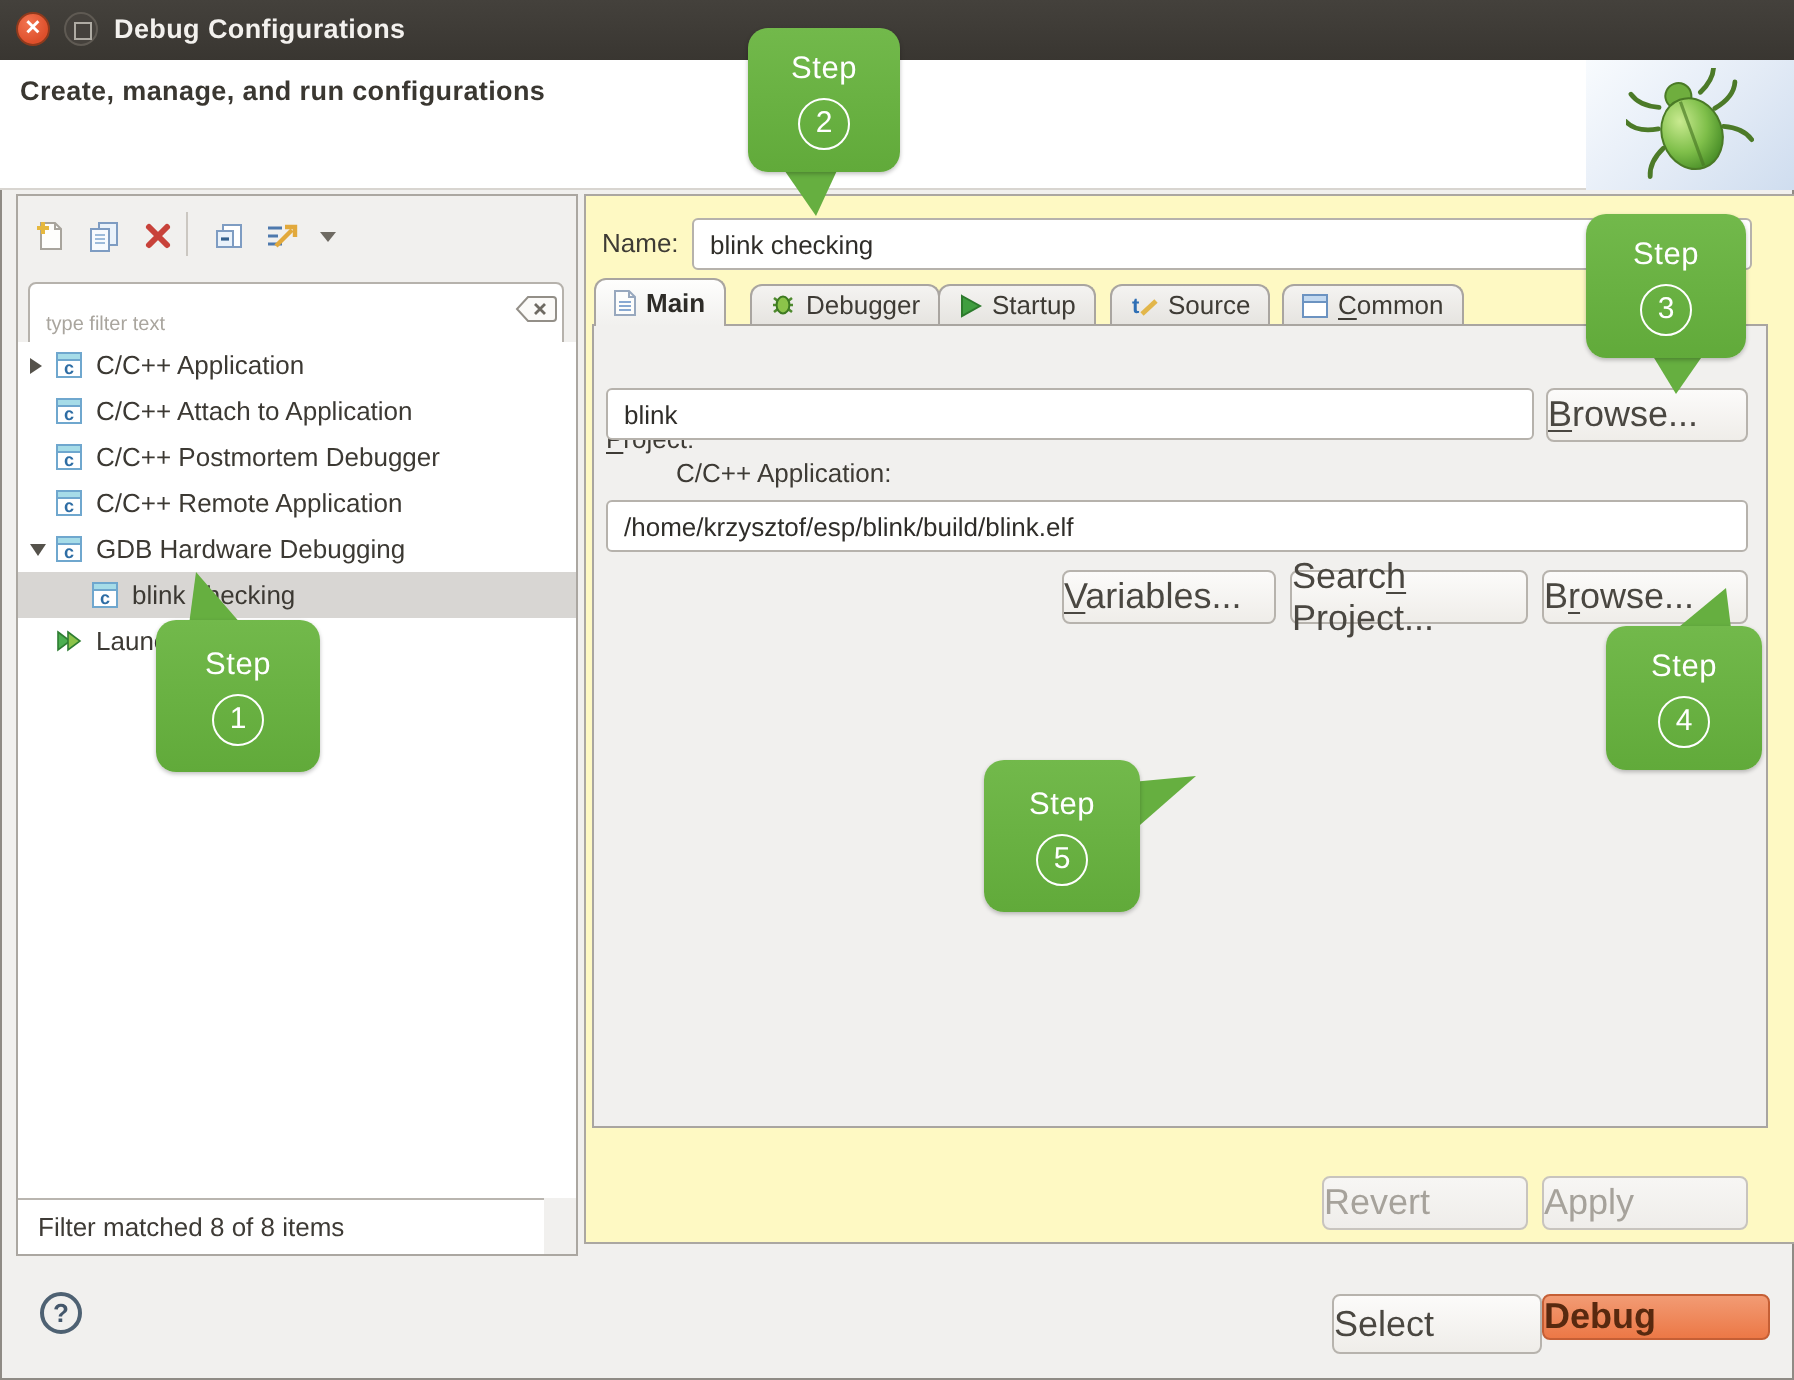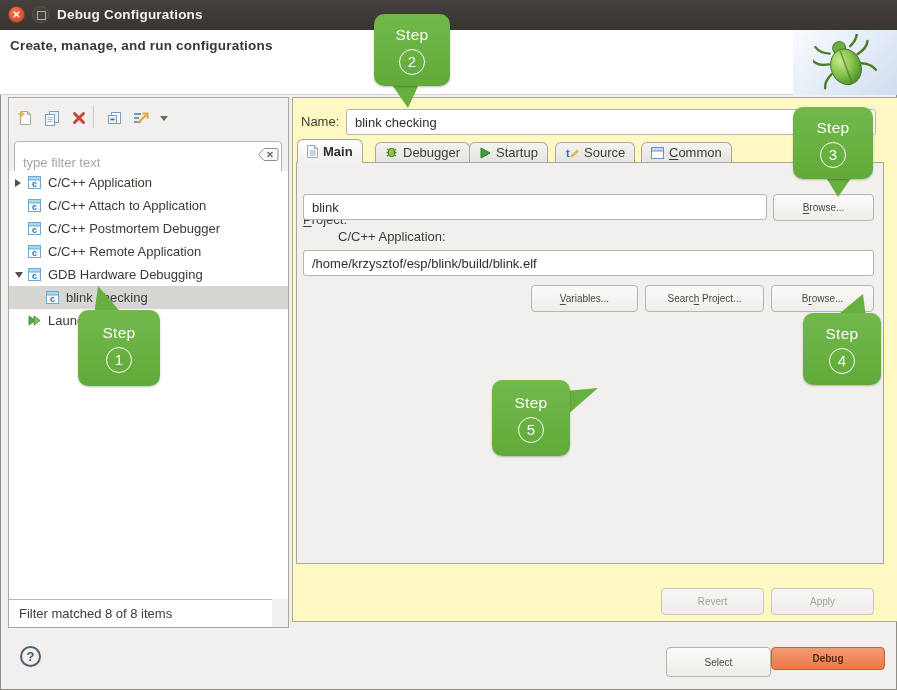--- a/index.html
+++ b/index.html
@@ -26,44 +26,44 @@
   
   .left-panel { position:absolute; left:8px; top:97px; width:281px; height:531px; border:1px solid #ABA7A1; background:#F1F0EE; }
   .right-panel { position:absolute; left:292px; top:97px; width:636px; height:525px; border:1px solid #ABA7A1; background:#fef9c3; }
 
   
   .tool { position:absolute; top:10px; width:20px; height:20px; display:flex; align-items:center; justify-content:center; }
   .tool-sep { position:absolute; top:8px; left:84px; width:1px; height:22px; background:#CBC7C1; }
 
   
   .filter-input { position:absolute; left:5px; top:43px; width:268px; height:42px; background:#fff;
-    border:1px solid #B6B2AC; border-radius:4px; padding:0 26px 0 8px; font-size:13px; color:#2F2D29;
+    border:1px solid #B6B2AC; border-radius:4px; padding:0 26px 0 8px; font-size:10px; color:#2F2D29;
     font-family:"Liberation Sans",sans-serif; outline:none; }
   .filter-input::placeholder { color:#A9A59E; }
   .filter-clear { position:absolute; left:248px; top:49px; width:22px; height:15px; }
 
   
   .tree { position:absolute; left:0; right:0; top:73px; height:428px; background:#FFFFFF; overflow:hidden; }
   .trow { height:23px; display:flex; align-items:center; font-size:13px; color:#3C3933; white-space:nowrap; }
   .trow.selected { background:#D8D6D3; }
   .exp { width:12px; margin-left:6px; display:inline-flex; }
   .exp-c { width:0; height:0; border-top:4px solid transparent; border-bottom:4px solid transparent; border-left:6px solid #55524B; }
   .exp-e { width:0; height:0; border-left:4px solid transparent; border-right:4px solid transparent; border-top:6px solid #55524B; }
   .exp-spacer { width:12px; margin-left:6px; }
   .ticon { width:15px; height:15px; margin-right:6px; display:inline-flex; flex:none; }
   .ind1 { margin-left:18px; }
   .status-row { position:absolute; left:0; right:16px; bottom:0; height:28px; background:#FFFFFF; border-top:1px solid #B9B5AF;
     line-height:27px; padding-left:10px; font-size:13px; color:#3E3B36; }
 
   
   .tfield { position:absolute; background:#fff; border:1px solid #B6B2AC; border-radius:3px;
     font-size:13px; color:#2F2D29; padding:0 8px; font-family:"Liberation Sans",sans-serif; outline:none; }
-  .btn { position:absolute; display:flex; align-items:center; justify-content:center;
+  .btn { position:absolute; display:flex; align-items:center; justify-content:flex-start;
     background:linear-gradient(#FCFBFA,#EFEDE9); border:1px solid #B7B3AD; border-radius:4px;
-    font-size:10px; color:#4A4741; cursor:default; }
+    font-size:18px; color:#4A4741; cursor:default; }
   .btn.disabled { background:linear-gradient(#F7F6F4,#EFEDEA); border-color:#C8C4BE; color:#A6A29B; }
   .btn-debug { background:linear-gradient(#F29B74,#EC7846); border:1px solid #C55F35; color:#58290F; font-weight:bold; }
   .u { text-decoration:underline; text-underline-offset:2px; }
   .flabel { position:absolute; font-size:13px; color:#3E3B35; }
 
   
   .tab { position:absolute; top:44px; height:20px; display:flex; align-items:center; gap:5px; padding:0 9px;
     font-size:13px; color:#3E3B35; background:linear-gradient(#F4F3F1,#E6E4E0);
     border:1px solid #A9A5A0; border-bottom:none; border-radius:6px 6px 0 0; }
   .tab.active { top:41px; height:24px; background:linear-gradient(#FEFEFD,#F1F0EE); font-weight:bold; color:#2E2C28; z-index:3;align-items:center; }

